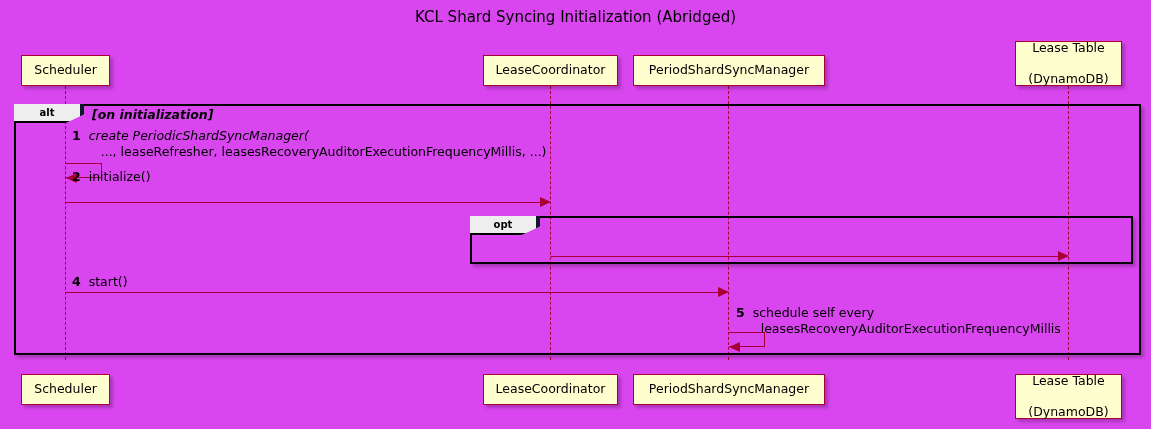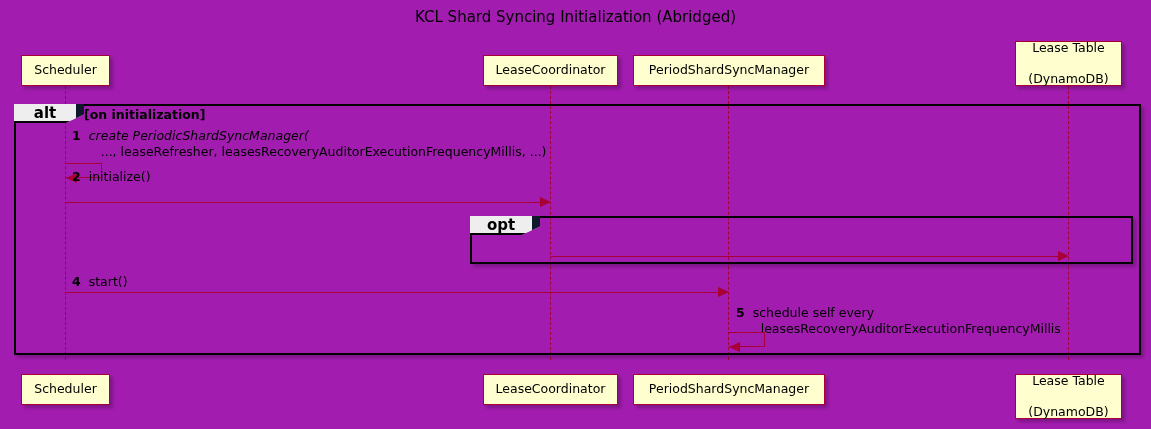--- a/index.html
+++ b/index.html
@@ -4,21 +4,21 @@
 <style>
   html, body {
     margin: 0;
     padding: 0;
     background: #ffffff;
   }
   #canvas {
     position: relative;
     width: 1151px;
     height: 429px;
-    background: #a21caf;
+    background: #d946ef;
     font-family: "DejaVu Sans", sans-serif;
     overflow: hidden;
   }
 
   
   .diagram-title {
     position: absolute;
     left: 0;
     top: 8px;
     width: 1151px;
@@ -59,27 +59,27 @@
     position: absolute;
     box-sizing: border-box;
     border: 2px solid #000000;
     background: transparent;
   }
   .frame.shadowed { box-shadow: 3px 3px 3px rgba(0,0,0,0.22); }
   .frame-tab {
     position: absolute;
     box-sizing: border-box;
     background: #EEEEEE;
-    border-right: 8px solid #0f172a;
+    border-right: 4px solid #0f172a;
     border-bottom: 2px solid #000000;
     height: 19px;
     display: flex;
     align-items: center;
     justify-content: center;
-    font-size: 15px;
+    font-size: 10px;
     font-weight: bold;
     color: #000000;
     
     clip-path: polygon(0 0, 100% 0, 100% 55%, 74% 100%, 0 100%);
   }
   .frame-cond {
     position: absolute;
     font-size: 12.5px;
     font-weight: bold;
     color: #000000;
@@ -166,21 +166,21 @@
 
   <div class="participant" style="left:1015px; top:374px; width:107px; height:45px;">
     <span class="pline">Lease Table</span>
     <span class="pline">(DynamoDB)</span>
   </div>
 
   <div class="frame shadowed" style="left:14px; top:104px; width:1127px; height:251px;"></div>
   <div class="frame-tab" style="left:14px; top:104px; width:70px;">
     <span>alt</span>
   </div>
-  <div class="frame-cond" style="left:84px; top:107px;">[on initialization]</div>
+  <div class="frame-cond" style="left:92px; top:107px;font-style:italic;">[on initialization]</div>
 
   <div class="frame shadowed" style="left:470px; top:216px; width:663px; height:48px;"></div>
   <div class="frame-tab" style="left:470px; top:216px; width:70px;">
     <span>opt</span>
   </div>
 
   <div class="msg-label" style="left:72px; top:128px;">
     <span class="msg-num">1</span>
     <span style="display:inline-block; vertical-align:top; margin-left:4px;">
       <span style="display:block;font-style:italic;">create PeriodicShardSyncManager(</span>

